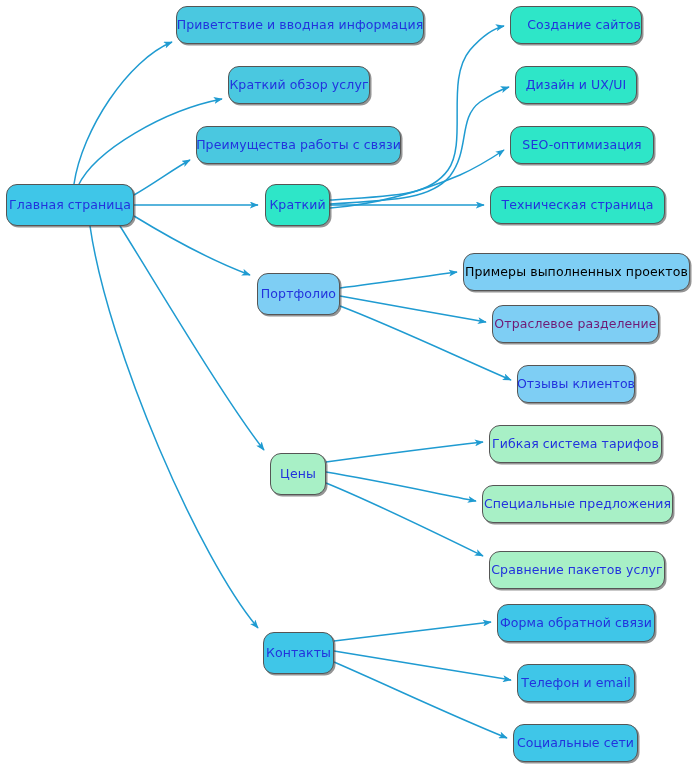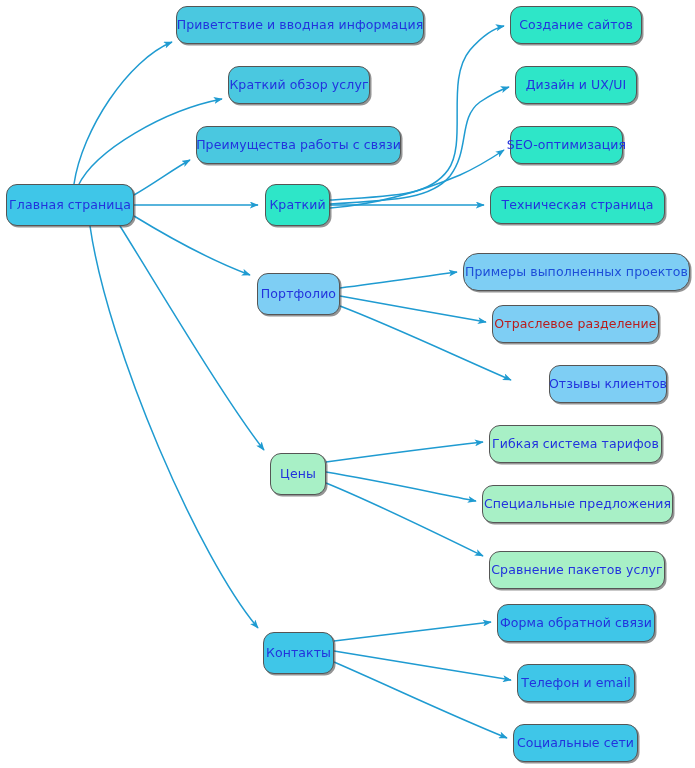--- a/index.html
+++ b/index.html
@@ -88,42 +88,42 @@
       </div>
       <div class="node" style="left: 228px; top: 66px; width: 142px; height: 38px; background: rgb(74, 200, 224); border-color: rgb(85, 85, 85); color: rgb(34, 51, 221);">
         <span class="node-label">Краткий обзор услуг</span>
       </div>
       <div class="node" style="left: 196px; top: 126px; width: 205px; height: 38px; background: rgb(74, 200, 224); border-color: rgb(85, 85, 85); color: rgb(34, 51, 221);">
         <span class="node-label">Преимущества работы с связи</span>
       </div>
       <div class="node" style="left: 265px; top: 184px; width: 65px; height: 42px; background: rgb(46, 230, 200); border-color: rgb(85, 85, 85); color: rgb(34, 51, 221);">
         <span class="node-label">Краткий</span>
       </div>
-      <div class="node" style="left: 510px; top: 6px; width: 132px; height: 38px; background: rgb(46, 230, 200); border-color: rgb(85, 85, 85); color: rgb(34, 51, 221);">
+      <div class="node" style="left: 510px; top: 6px; width: 132px; height: 38px; background: rgb(46, 230, 200); border-color: rgb(85, 85, 85); color: rgb(34, 51, 221); justify-content: flex-end;">
         <span class="node-label">Создание сайтов</span>
       </div>
       <div class="node" style="left: 515px; top: 66px; width: 122px; height: 38px; background: rgb(46, 230, 200); border-color: rgb(85, 85, 85); color: rgb(34, 51, 221);">
         <span class="node-label">Дизайн и UX/UI</span>
       </div>
-      <div class="node" style="left: 510px; top: 126px; width: 113px; height: 38px; background: rgb(46, 230, 200); border-color: rgb(85, 85, 85); color: rgb(34, 51, 221);">
+      <div class="node" style="left: 510px; top: 126px; width: 144px; height: 38px; background: rgb(46, 230, 200); border-color: rgb(85, 85, 85); color: rgb(34, 51, 221);">
         <span class="node-label">SEO-оптимизация</span>
       </div>
       <div class="node" style="left: 490px; top: 186px; width: 175px; height: 38px; background: rgb(46, 230, 200); border-color: rgb(85, 85, 85); color: rgb(34, 51, 221);">
         <span class="node-label">Техническая страница</span>
       </div>
       <div class="node" style="left: 257px; top: 273px; width: 83px; height: 42px; background: rgb(126, 206, 244); border-color: rgb(85, 85, 85); color: rgb(34, 51, 221);">
         <span class="node-label">Портфолио</span>
       </div>
-      <div class="node" style="left: 463px; top: 253px; width: 227px; height: 38px; background: rgb(126, 206, 244); border-color: rgb(85, 85, 85); color: #1d4ed8; border-radius: 15px;">
+      <div class="node" style="left: 463px; top: 253px; width: 227px; height: 38px; background: rgb(126, 206, 244); border-color: rgb(85, 85, 85); color: #000000;">
         <span class="node-label">Примеры выполненных проектов</span>
       </div>
-      <div class="node" style="left: 492px; top: 305px; width: 167px; height: 38px; background: rgb(126, 206, 244); border-color: rgb(85, 85, 85); color: #b91c1c;">
+      <div class="node" style="left: 492px; top: 305px; width: 167px; height: 38px; background: rgb(126, 206, 244); border-color: rgb(85, 85, 85); color: #701a75;">
         <span class="node-label">Отраслевое разделение</span>
       </div>
-      <div class="node" style="left: 517px; top: 365px; width: 118px; height: 38px; background: rgb(126, 206, 244); border-color: rgb(85, 85, 85); color: rgb(34, 51, 221); margin-left: 32px;">
+      <div class="node" style="left: 517px; top: 365px; width: 118px; height: 38px; background: rgb(126, 206, 244); border-color: rgb(85, 85, 85); color: rgb(34, 51, 221);">
         <span class="node-label">Отзывы клиентов</span>
       </div>
       <div class="node" style="left: 270px; top: 453px; width: 56px; height: 42px; background: rgb(168, 240, 198); border-color: rgb(85, 85, 85); color: rgb(34, 51, 221);">
         <span class="node-label">Цены</span>
       </div>
       <div class="node" style="left: 489px; top: 425px; width: 173px; height: 38px; background: rgb(168, 240, 198); border-color: rgb(85, 85, 85); color: rgb(34, 51, 221);">
         <span class="node-label">Гибкая система тарифов</span>
       </div>
       <div class="node" style="left: 482px; top: 485px; width: 191px; height: 38px; background: rgb(168, 240, 198); border-color: rgb(85, 85, 85); color: rgb(34, 51, 221);">
         <span class="node-label">Специальные предложения</span>

